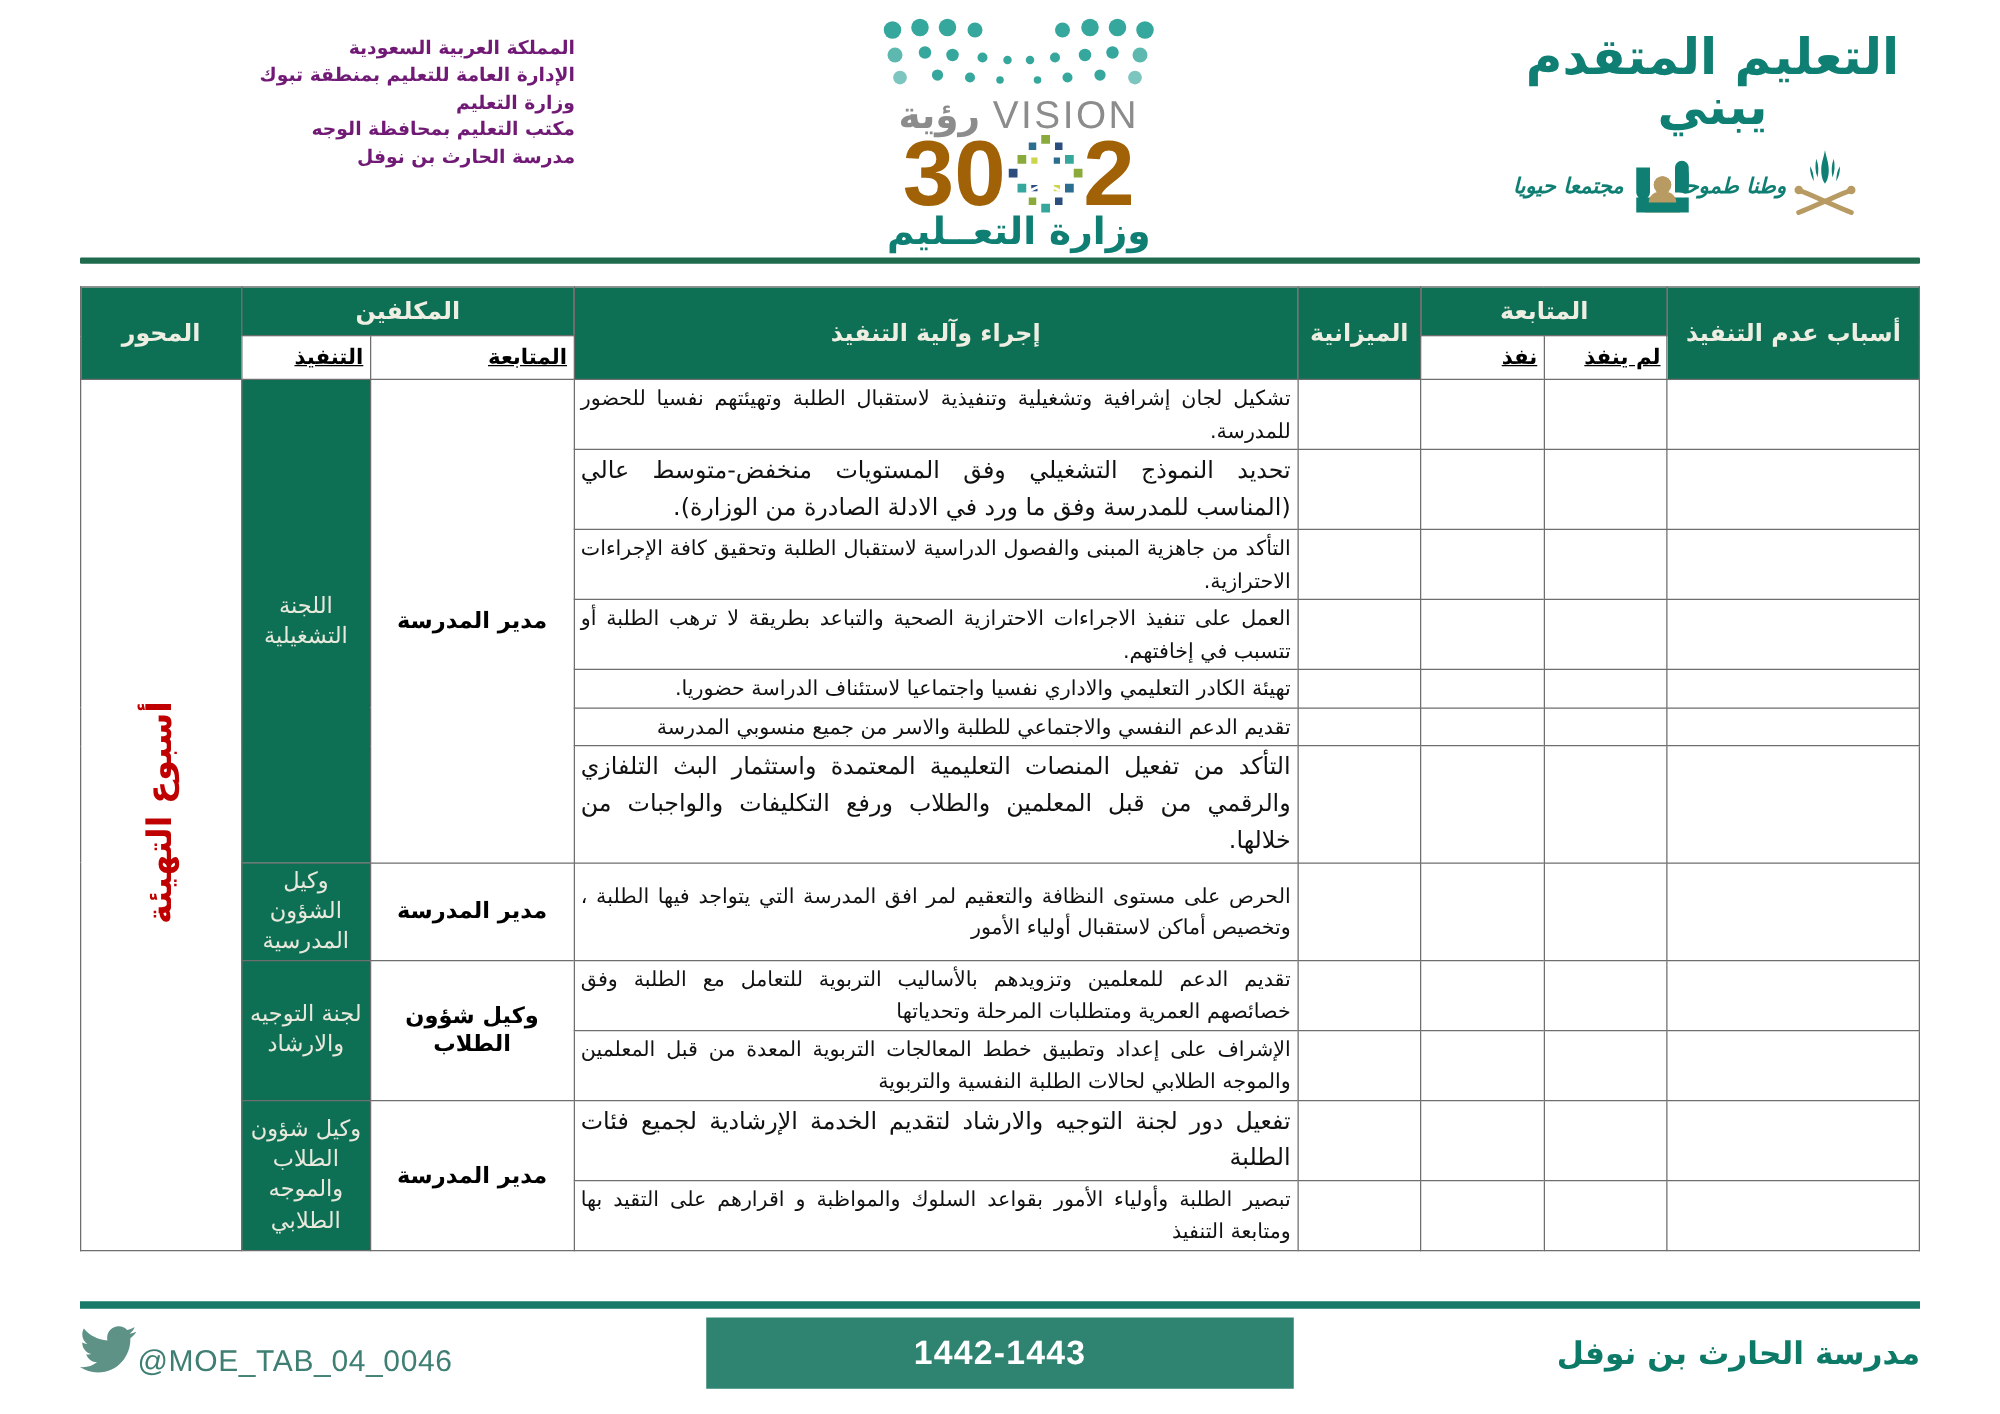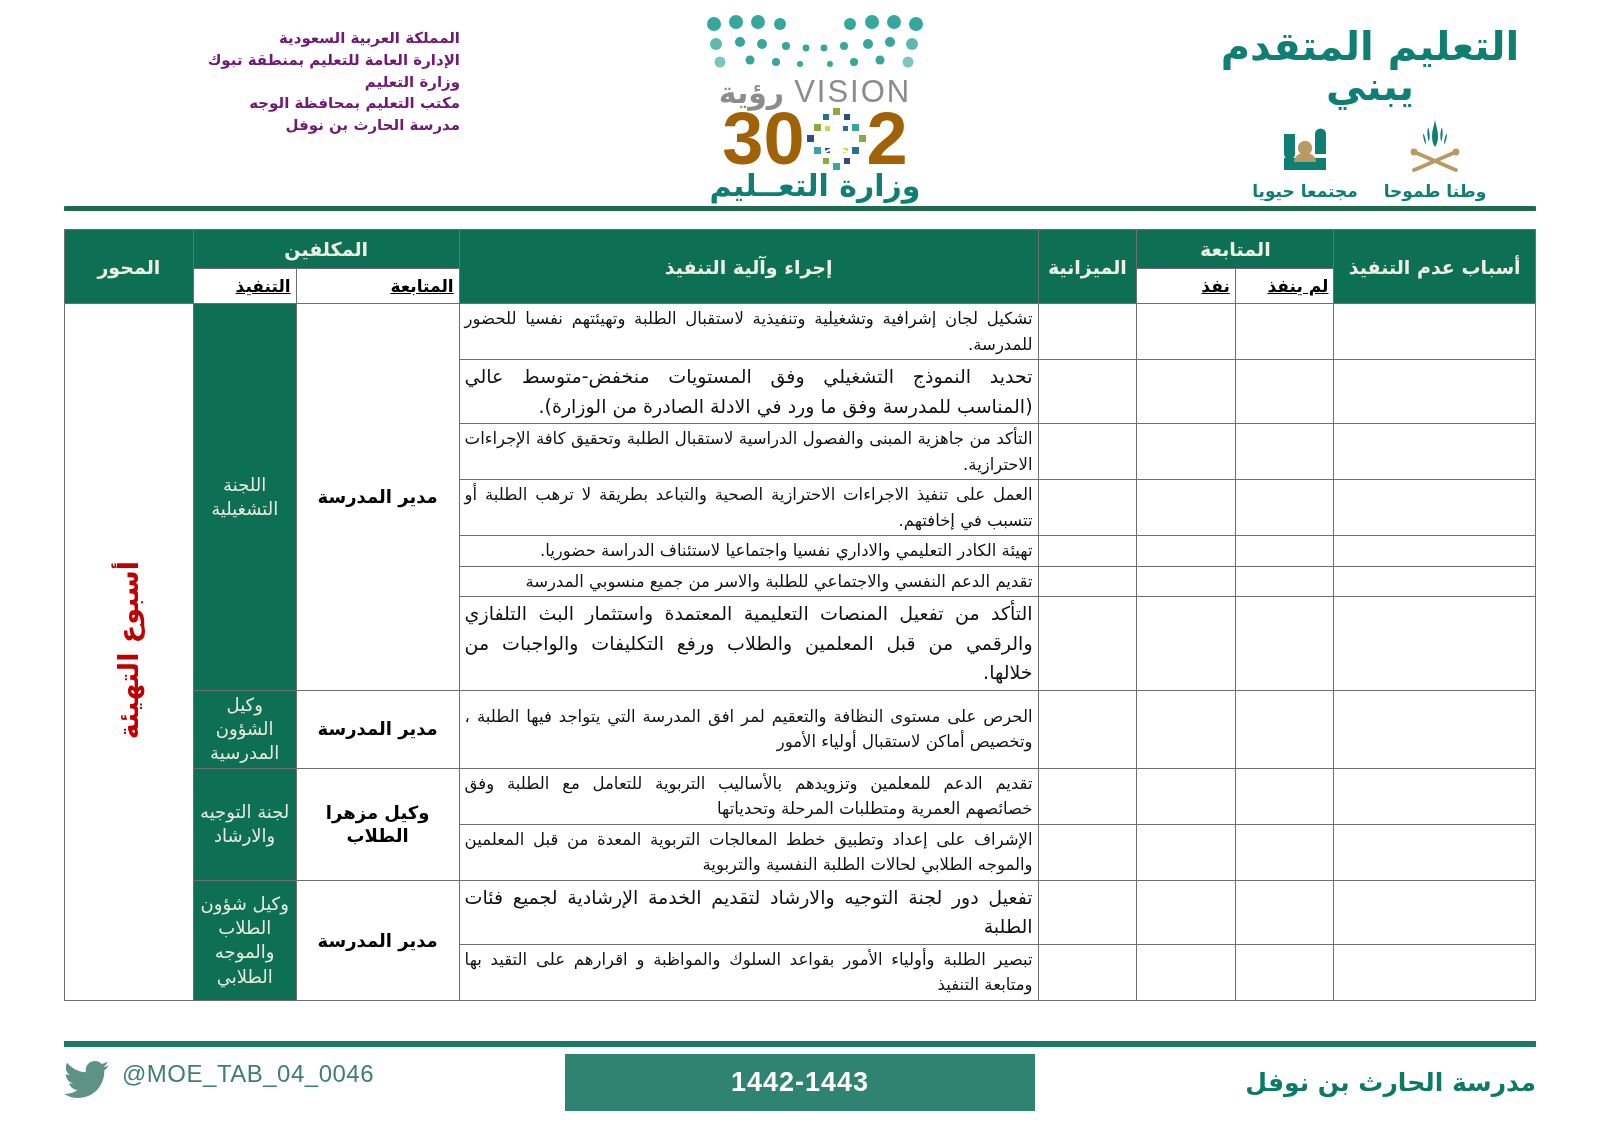--- a/index.html
+++ b/index.html
@@ -18,21 +18,21 @@
     padding:14px 30px 0 30px;height:200px;box-sizing:border-box;
   }
 
   
   .slogan-logo{width:400px;padding-top:12px;}
   .slogan-title{
     color:#0f7f73;font-size:40px;font-weight:bold;text-align:center;
     letter-spacing:-1px;line-height:1;margin-bottom:10px;
   }
   .pillars{display:flex;justify-content:center;gap:18px;align-items:flex-end;}
-  .pillar{display:flex;flex-direction:column;align-items:center;width:112px;}
+  .pillar{display:flex;flex-direction:row;align-items:center;width:112px;font-style:italic;}
   .pillar-art{height:62px;display:flex;align-items:flex-end;justify-content:center;}
   .pillar-label{
     color:#0f7f73;font-size:17px;font-weight:bold;margin-top:3px;white-space:nowrap;
   }
 
   
   .vision-logo{width:330px;display:flex;flex-direction:column;align-items:center;}
   .vision-dots{height:62px;}
   .vision-word-row{
     display:flex;align-items:center;gap:10px;margin-top:-2px;
@@ -115,22 +115,22 @@
   }
   .foot-school{
     color:#0d7a68;font-size:25px;font-weight:bold;width:420px;text-align:right;
   }
   .foot-year{
     background:#2e8470;color:#ffffff;font-size:27px;font-weight:bold;
     width:470px;text-align:center;padding:13px 0;letter-spacing:1px;
     font-family:"Liberation Sans",sans-serif;
   }
   .foot-social{
-    width:420px;display:flex;align-items:flex-start;justify-content:flex-start;
-    gap:12px;direction:ltr;
+    width:420px;display:flex;align-items:flex-end;justify-content:flex-start;
+    gap:0;direction:ltr;
   }
   .foot-handle{
     color:#3f7f73;font-size:24px;font-family:"Liberation Sans",sans-serif;
     letter-spacing:.5px;
   }
 </style>
 </head>
 <body>
 
 <div class="page">
@@ -355,21 +355,21 @@
             <td class="action">الحرص على مستوى النظافة والتعقيم لمر افق المدرسة التي يتواجد فيها الطلبة ، وتخصيص أماكن لاستقبال أولياء الأمور</td>
             <td class="assignee-white" rowspan="1">مدير المدرسة</td>
             <td class="assignee-green" rowspan="1">وكيل الشؤون المدرسية</td>
           </tr>
           <tr>
             <td class="cell-empty"></td>
             <td class="cell-empty"></td>
             <td class="cell-empty"></td>
             <td class="cell-empty"></td>
             <td class="action">تقديم الدعم للمعلمين  وتزويدهم بالأساليب التربوية للتعامل مع الطلبة وفق خصائصهم العمرية ومتطلبات المرحلة وتحدياتها</td>
-            <td class="assignee-white" rowspan="2">وكيل مزهرا الطلاب</td>
+            <td class="assignee-white" rowspan="2">وكيل شؤون الطلاب</td>
             <td class="assignee-green" rowspan="2">لجنة التوجيه والارشاد</td>
           </tr>
           <tr>
             <td class="cell-empty"></td>
             <td class="cell-empty"></td>
             <td class="cell-empty"></td>
             <td class="cell-empty"></td>
             <td class="action">الإشراف على إعداد وتطبيق خطط المعالجات التربوية المعدة من قبل المعلمين والموجه الطلابي لحالات الطلبة النفسية والتربوية</td>
           </tr>
           <tr>

